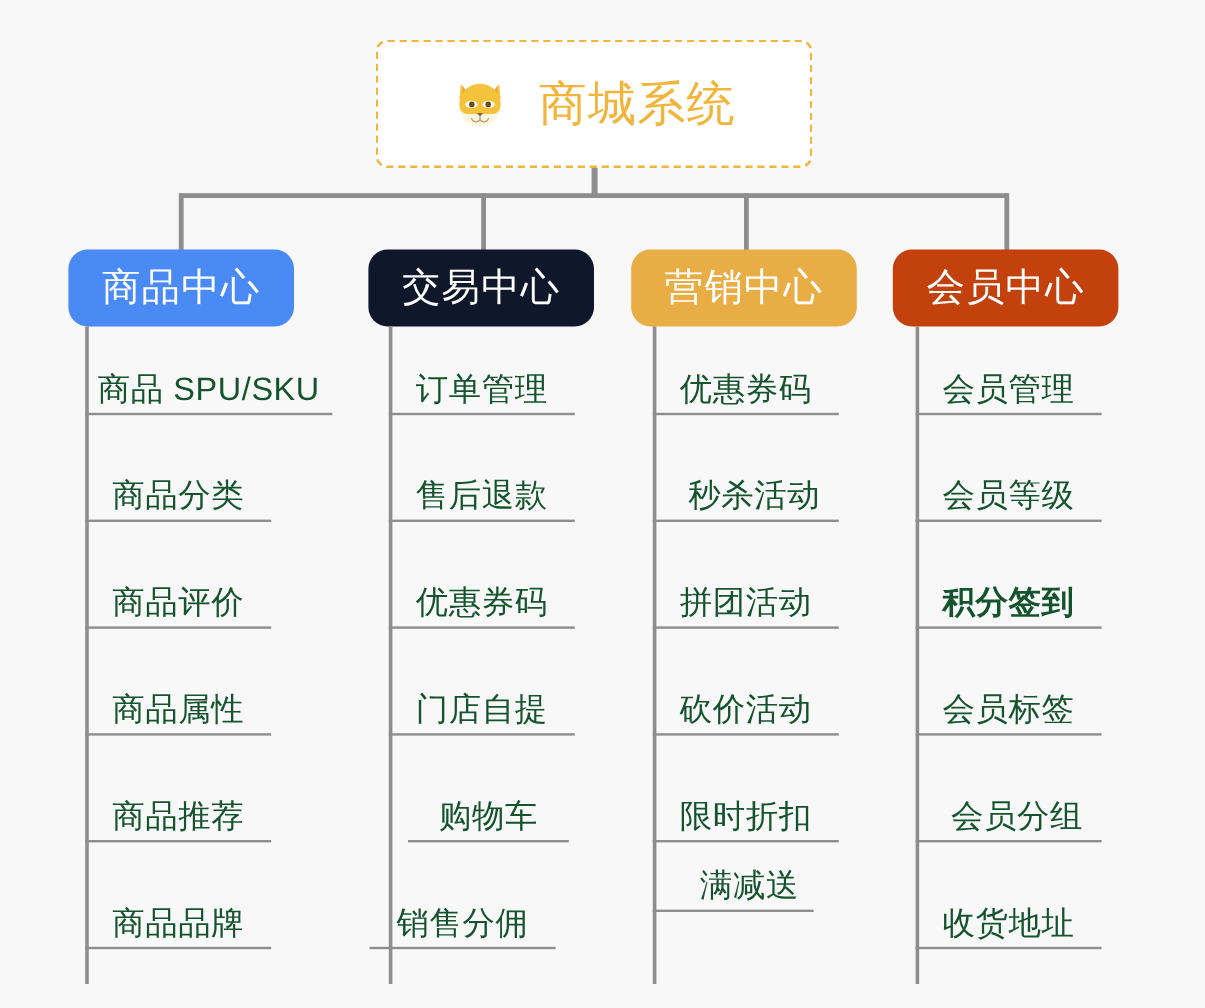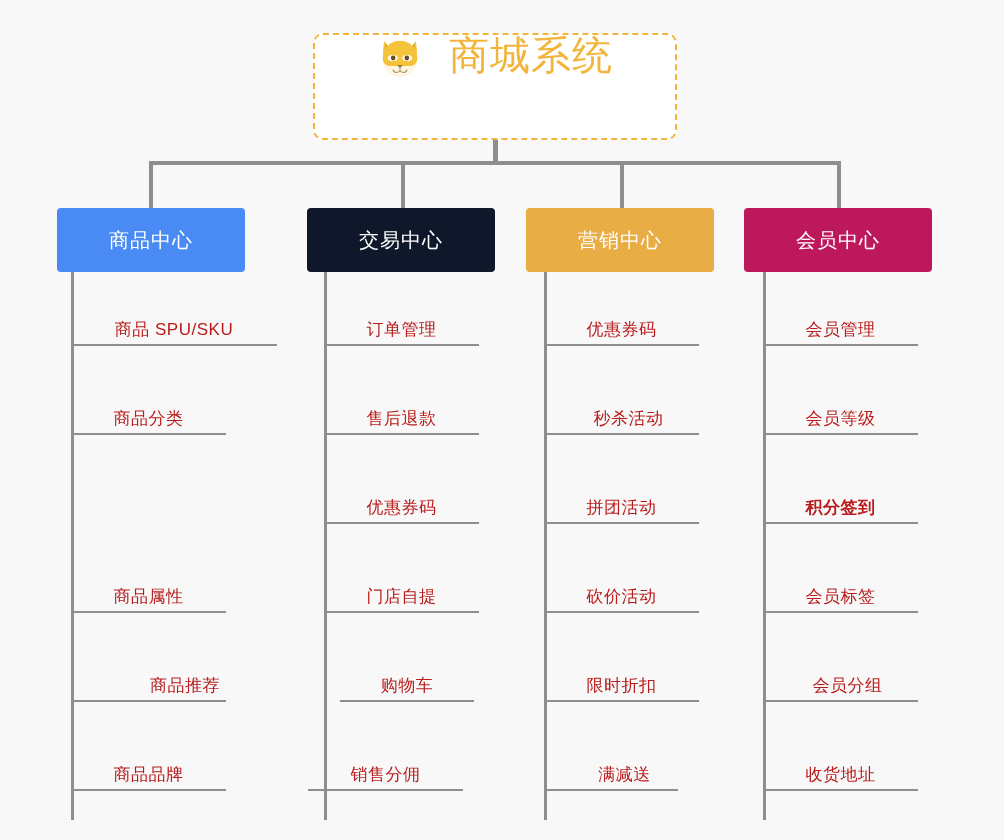--- a/index.html
+++ b/index.html
@@ -28,21 +28,21 @@
     position: absolute;
     left: 313px;
     top: 33px;
     width: 364px;
     height: 107px;
     box-sizing: border-box;
     background: #ffffff;
     border: 2px dashed #f2b53c;
     border-radius: 10px;
     display: flex;
-    align-items: flex-start;
+    align-items: center;
     justify-content: center;
     gap: 26px;
   }
   .root-icon {
     width: 46px;
     height: 46px;
     flex: 0 0 auto;
     display: block;
   }
   .root-title {
@@ -58,26 +58,26 @@
     position: absolute;
     background: #8e8e8e;
   }
   .conn-v { width: 4px; }
   .conn-h { height: 4px; }
 
   
   .cat-header {
     position: absolute;
     height: 64px;
-    border-radius: 4px;
+    border-radius: 16px;
     display: flex;
     align-items: center;
     justify-content: center;
     color: #ffffff;
-    font-size: 20px;
+    font-size: 32px;
     letter-spacing: 1px;
     white-space: nowrap;
     box-sizing: border-box;
   }
 
   
   .trunk {
     position: absolute;
     width: 3px;
     background: #8e8e8e;
@@ -89,22 +89,22 @@
     height: 46px;
     box-sizing: border-box;
     border-bottom: 2px solid #8e8e8e;
     display: flex;
     align-items: flex-end;
     justify-content: center;
     padding: 0 6px 4px 6px;
     white-space: nowrap;
   }
   .leaf-label {
-    font-size: 17px;
-    color: #b91c1c;
+    font-size: 27px;
+    color: #14532d;
     line-height: 1.1;
     letter-spacing: 0.5px;
   }
 </style>
 </head>
 <body style="background: rgb(248, 248, 248);">
 
 <div id="mindmap">
 
   <div class="root-node">
@@ -139,24 +139,27 @@
   <div class="cat-header" style="left: 57px; top: 208px; width: 188px; background: rgb(74, 138, 244);">
     <span>商品中心</span>
   </div>
   <div class="trunk" style="left:71px; top:272px; height:548px;"></div>
   <div class="leaf" style="left:71px; top:300px; width:206px;">
     <span class="leaf-label">商品 SPU/SKU</span>
   </div>
   <div class="leaf" style="left:71px; top:389px; width:155px;">
     <span class="leaf-label">商品分类</span>
   </div>
+  <div class="leaf" style="left:71px; top:478px; width:155px;">
+    <span class="leaf-label">商品评价</span>
+  </div>
   <div class="leaf" style="left:71px; top:567px; width:155px;">
     <span class="leaf-label">商品属性</span>
   </div>
-  <div class="leaf" style="left:71px; top:656px; width:155px;justify-content:flex-end;">
+  <div class="leaf" style="left:71px; top:656px; width:155px;">
     <span class="leaf-label">商品推荐</span>
   </div>
   <div class="leaf" style="left:71px; top:745px; width:155px;">
     <span class="leaf-label">商品品牌</span>
   </div>
 
   <div class="cat-header" style="left: 307px; top: 208px; width: 188px; background: #0f172a;">
     <span>交易中心</span>
   </div>
   <div class="trunk" style="left:324px; top:272px; height:548px;"></div>
@@ -191,25 +194,25 @@
   </div>
   <div class="leaf" style="left:544px; top:478px; width:155px;">
     <span class="leaf-label">拼团活动</span>
   </div>
   <div class="leaf" style="left:544px; top:567px; width:155px;">
     <span class="leaf-label">砍价活动</span>
   </div>
   <div class="leaf" style="left:544px; top:656px; width:155px;">
     <span class="leaf-label">限时折扣</span>
   </div>
-  <div class="leaf" style="left:544px; top:745px; width:134px;padding-left:33px;">
+  <div class="leaf" style="left:544px; top:714px; width:134px;padding-left:33px;">
     <span class="leaf-label">满减送</span>
   </div>
 
-  <div class="cat-header" style="left: 744px; top: 208px; width: 188px; background: #be185d;">
+  <div class="cat-header" style="left: 744px; top: 208px; width: 188px; background: #c2410c;">
     <span>会员中心</span>
   </div>
   <div class="trunk" style="left:763px; top:272px; height:548px;"></div>
   <div class="leaf" style="left:763px; top:300px; width:155px;">
     <span class="leaf-label">会员管理</span>
   </div>
   <div class="leaf" style="left:763px; top:389px; width:155px;">
     <span class="leaf-label">会员等级</span>
   </div>
   <div class="leaf" style="left:763px; top:478px; width:155px;font-weight:bold;">

